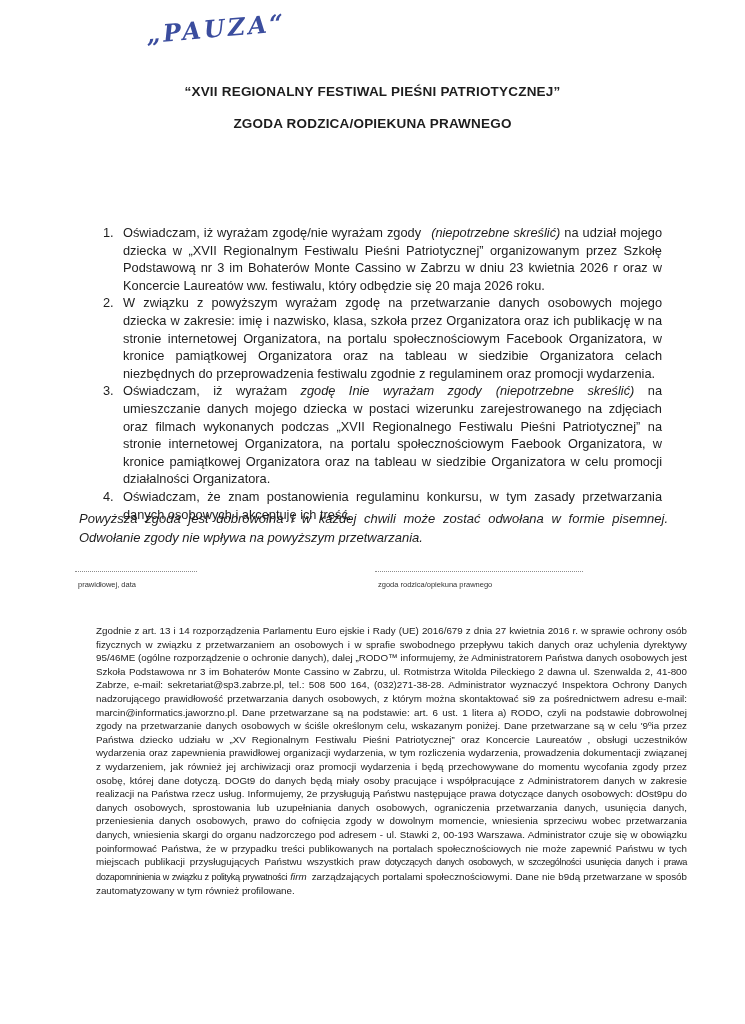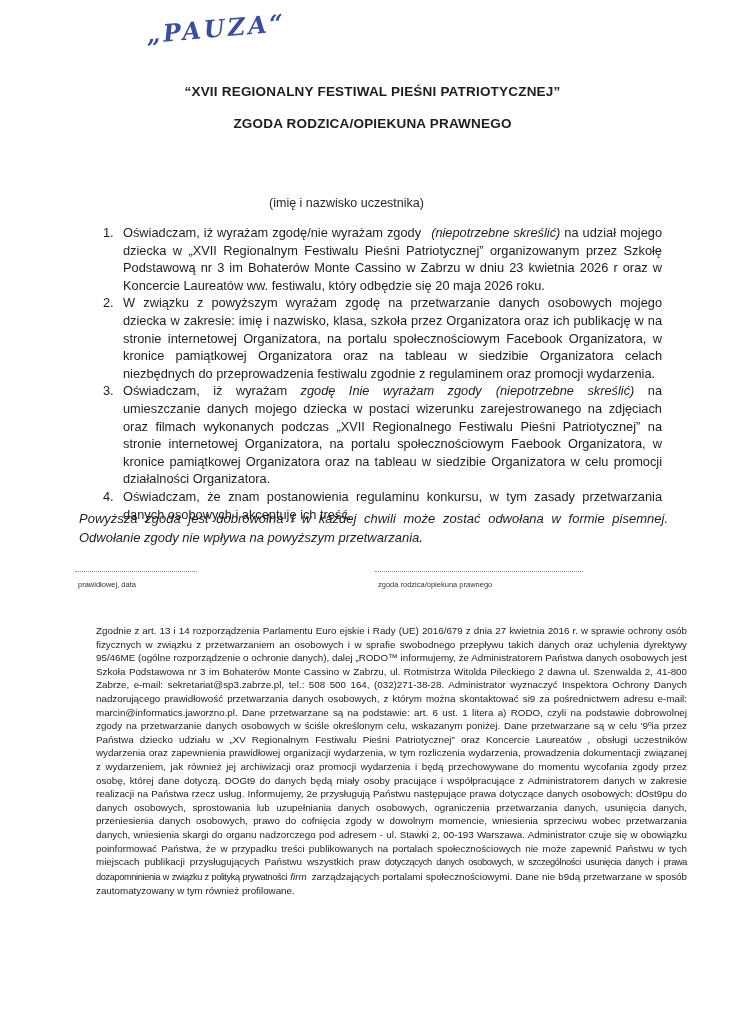--- a/index.html
+++ b/index.html
@@ -66,21 +66,20 @@
 
 <div class="page">
 
   <div class="handwriting">„PAUZA“</div>
 
   <div class="titleblock">
     <div class="title-line first">“XVII REGIONALNY FESTIWAL PIEŚNI PATRIOTYCZNEJ”</div>
     <div class="title-line">ZGODA RODZICA/OPIEKUNA PRAWNEGO</div>
   </div>
 
-  <div class="participant-caption">(imię i nazwisko uczestnika)</div>
 
   <div class="decl-list">
 
     <div class="decl-item">
       <span class="decl-num">1.</span>
       <div class="decl-body"><span>Oświadczam, iż wyrażam zgodę/nie wyrażam zgody </span><i class="gap-sm">(niepotrzebne skreślić)</i><span> na udział mojego dziecka w „XVII Regionalnym Festiwalu Pieśni Patriotycznej” organizowanym przez Szkołę Podstawową nr 3 im Bohaterów Monte Cassino w Zabrzu w dniu 23 kwietnia 2026 r oraz w Koncercie Laureatów ww. festiwalu, który odbędzie się 20 maja 2026 roku.</span></div>
     </div>
 
     <div class="decl-item">
       <span class="decl-num">2.</span>

